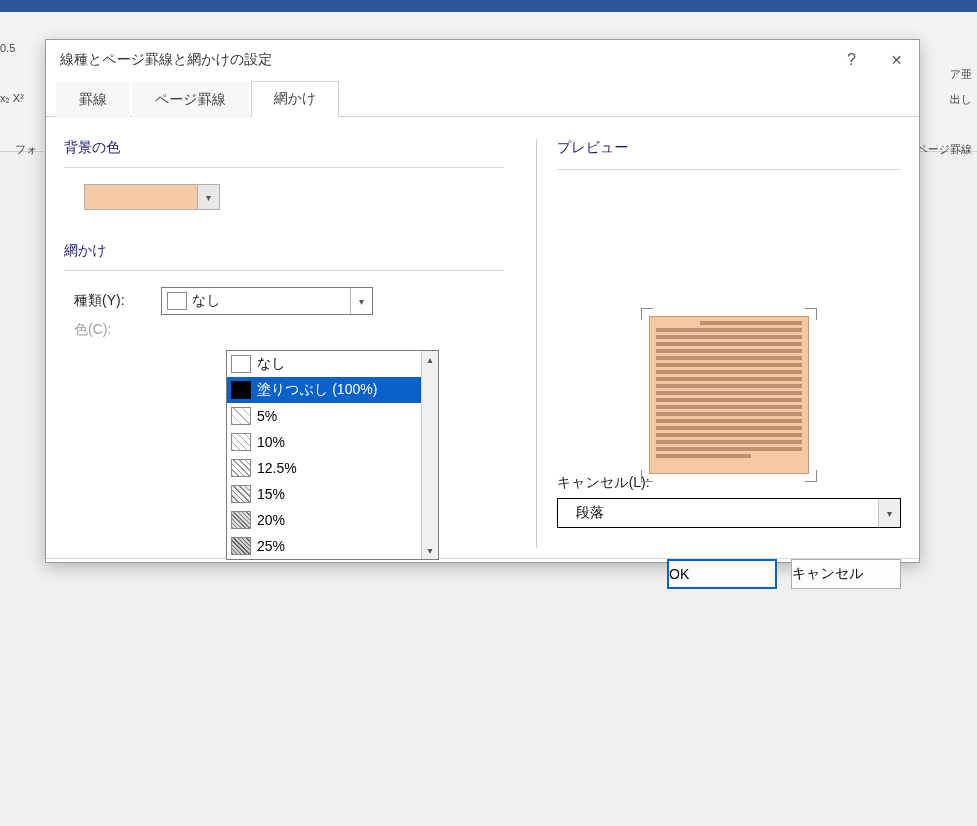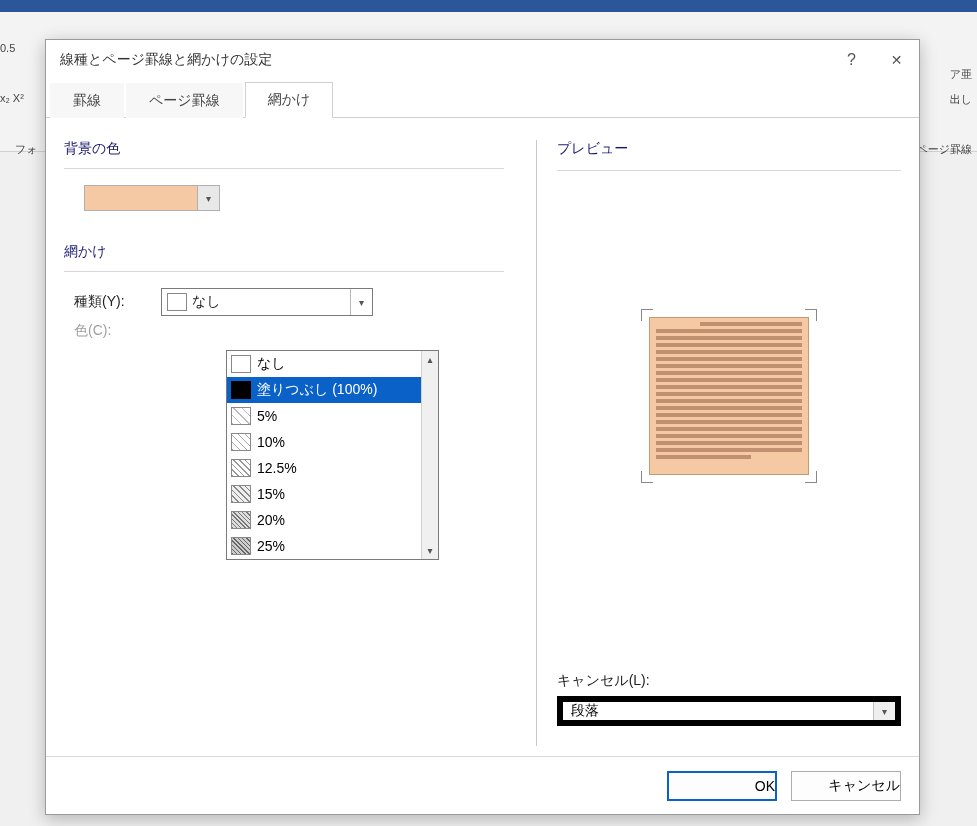--- a/index.html
+++ b/index.html
@@ -35,21 +35,21 @@
     .frag.font { top: 130px; left: 15px; }
     .frag.styles { top: 130px; right: 5px; }
     .frag.right1 { top: 55px; right: 5px; }
     .frag.right2 { top: 80px; right: 5px; }
 
     .dialog {
       position: absolute;
       top: 39px;
       left: 45px;
       width: 875px;
-      height: 776px;
+      height: 524px;
       background: #ffffff;
       border: 1px solid #9b9b9b;
       box-shadow: 0 4px 16px rgba(0,0,0,0.25);
       display: flex;
       flex-direction: column;
     }
     .titlebar {
       height: 40px;
       display: flex;
       align-items: center;
@@ -61,21 +61,21 @@
     .titlebar .tb-btn {
       width: 45px; height: 40px;
       display: flex; align-items: center; justify-content: center;
       color: #555;
       font-size: 16px;
     }
     .titlebar .tb-btn.close { font-size: 14px; }
     .tabrow {
       display: flex;
       align-items: flex-end;
-      padding-left: 4px;
+      padding-left: 10px;
       border-bottom: 1px solid #d0d0d0;
       height: 38px;
     }
     .tab {
       padding: 8px 22px;
       color: #444;
       border: 1px solid transparent;
       border-bottom: none;
       position: relative;
       top: 1px;
@@ -245,24 +245,25 @@
     .pv-line.short-r { width: 70%; align-self: flex-end; }
     .pv-line.short-l { width: 65%; }
 
     .apply-row {
       margin-top: auto;
       margin-bottom: 20px;
     }
     .apply-row .albl { color: #222; margin-bottom: 6px; }
     .select-box {
       display: flex;
-      border: 6px solid #000000;
+      border: 1px solid #000000;
       height: 30px;
       align-items: center;
       background: #fff;
+      padding-left: 10px;
     }
     .select-box .stext { flex:1; padding-left: 8px; }
     .select-box .sdd {
       width: 22px; height: 100%;
       border-left: 1px solid #c0c0c0;
       background: #efefef;
       display:flex;align-items:center;justify-content:center;
       font-size: 10px; color:#555;
     }
     .footer {
@@ -272,21 +273,21 @@
       justify-content: flex-end;
       align-items: center;
       padding-right: 18px;
       gap: 14px;
     }
     .btn {
       min-width: 110px;
       height: 30px;
       border: 1px solid #adadad;
       background: #fdfdfd;
-      display: flex; align-items: center; justify-content: flex-end;
+      display: flex; align-items: center; justify-content: flex-start;
       font-size: 14px;
     }
     .btn.primary { border: 2px solid #0a62c9; }
   </style>
 </head>
 <body>
 
 <div class="bg-ribbon"></div>
 <div class="bg-toolbar">
   <span class="frag zoom">0.5</span>

